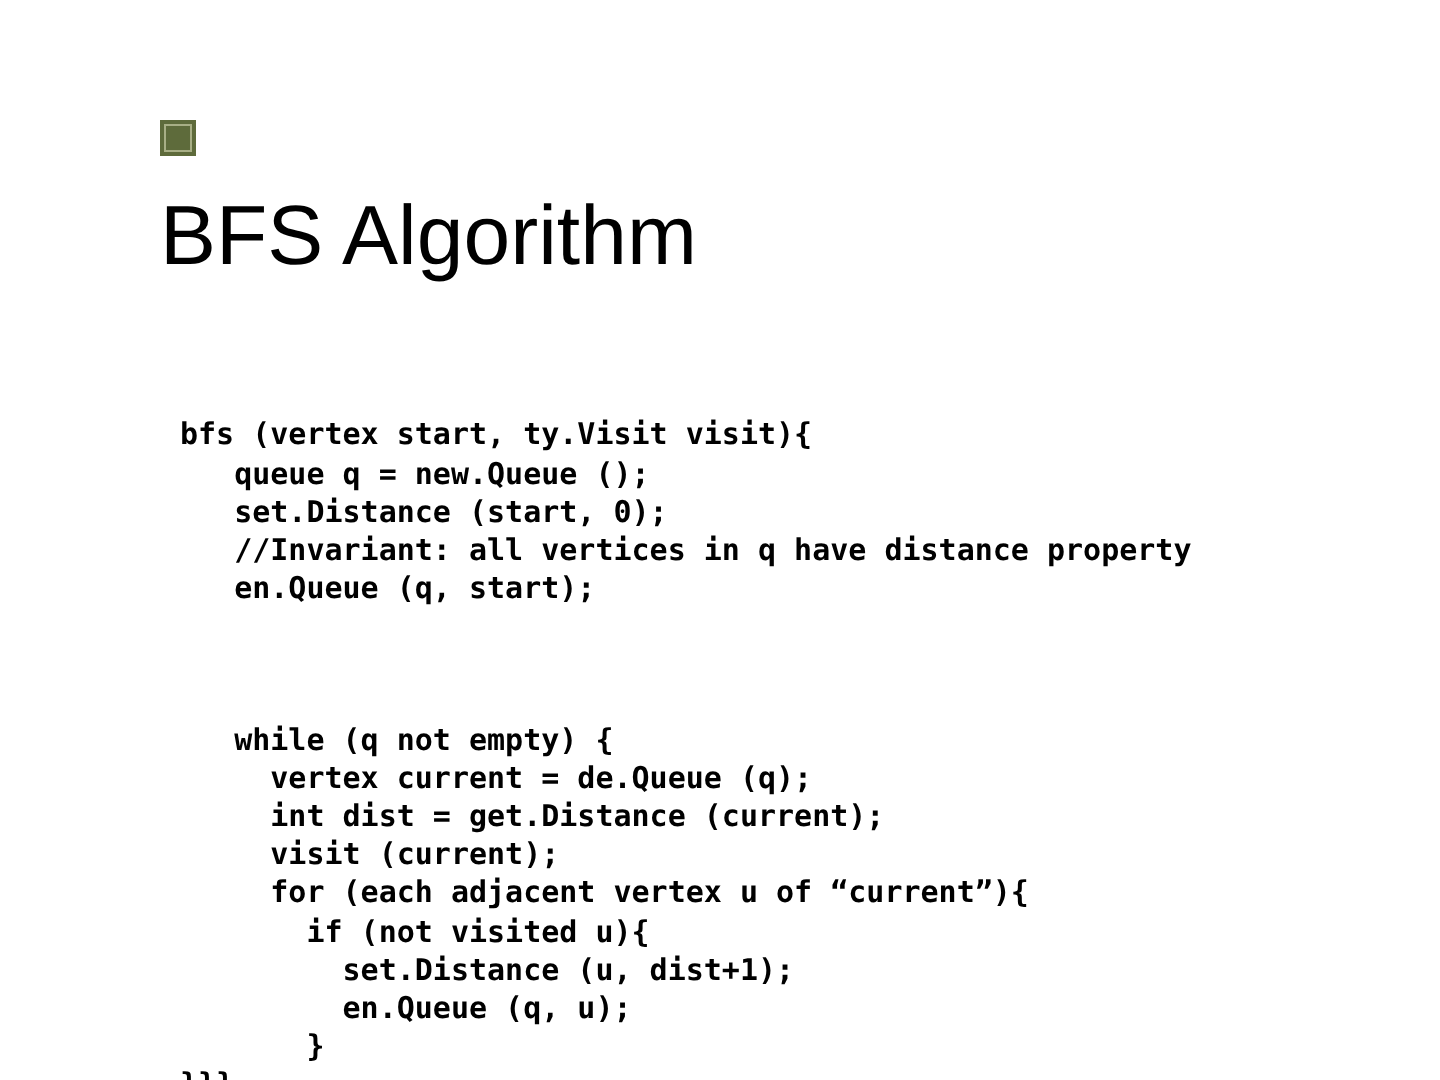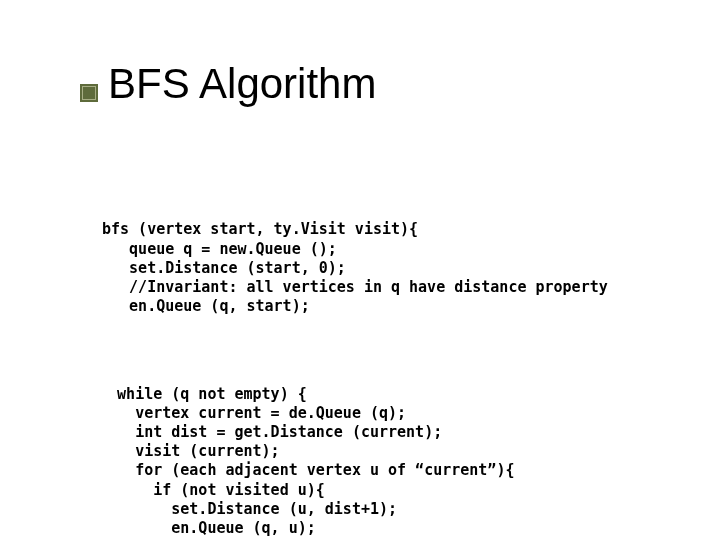--- a/index.html
+++ b/index.html
@@ -15,22 +15,22 @@
     width: 720px;
     height: 540px;
     position: relative;
     box-sizing: border-box;
   }
   .title-wrap {
     position: absolute;
     top: 60px;
     left: 80px;
     display: flex;
-    align-items: flex-end;
     gap: 10px;
+    flex-direction: column;
   }
   .bullet {
     width: 14px;
     height: 14px;
     background: #5e6b3b;
     border: 2px solid #5e6b3b;
     box-shadow: 0 0 0 1px #a8af86 inset;
     margin-bottom: 6px;
   }
   .title {
@@ -46,21 +46,21 @@
     left: 90px;
     right: 10px;
     font-family: "Courier New", Courier, monospace;
     font-size: 15px;
     font-weight: bold;
     color: #000;
     line-height: 1.28;
     white-space: pre;
   }
   .block1 {
-    margin: 12px;
+    margin: 0;
   }
   .block2 {
     margin: 0;
     margin-top: 18px;
   }
 </style>
 </head>
 <body>
 
 <div class="slide">

